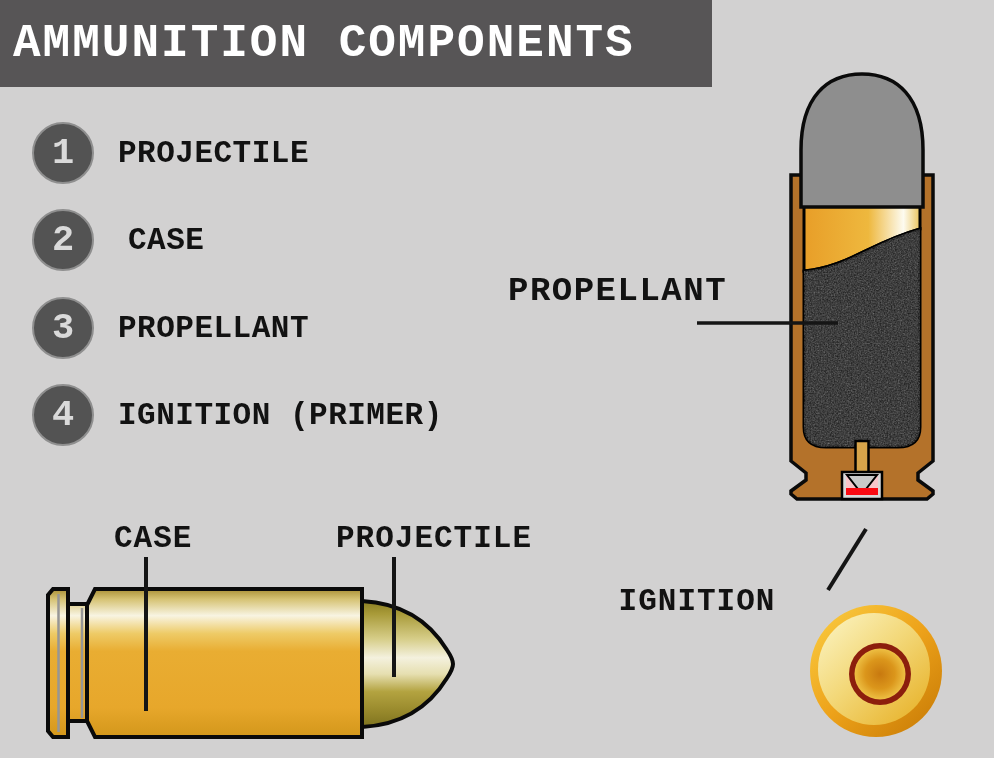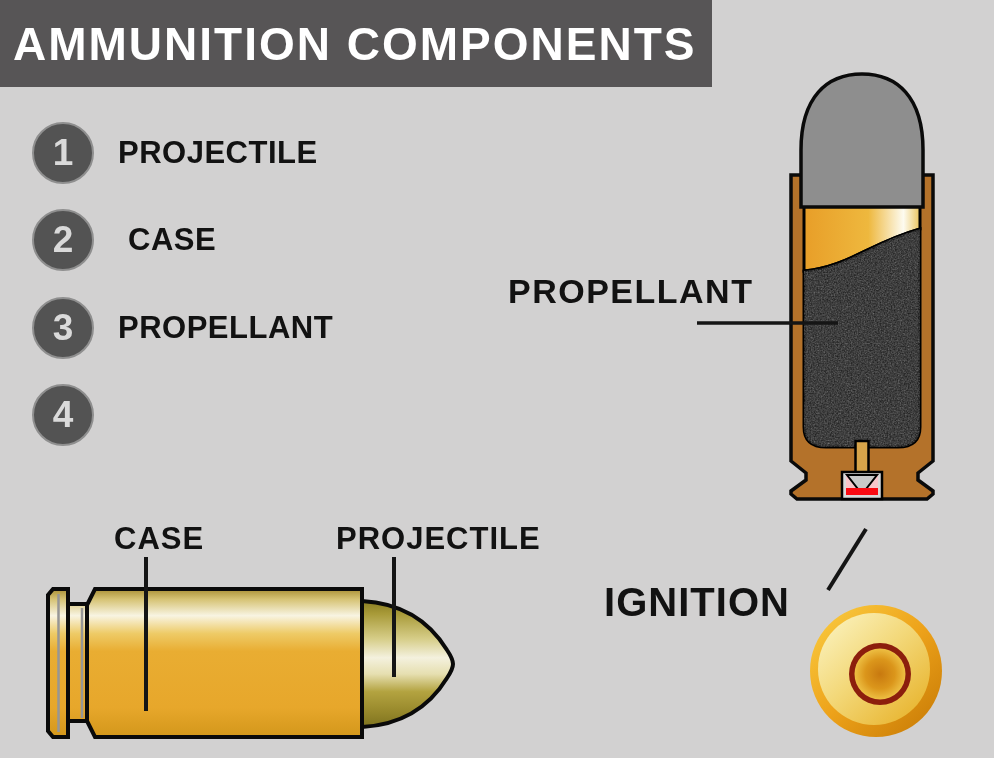--- a/index.html
+++ b/index.html
@@ -1,33 +1,33 @@
 <!DOCTYPE html>
 <html><head>
 <meta charset="utf-8">
 <style>
   html,body{margin:0;padding:0;background:#d2d1d1;}
   .stage{position:relative;width:994px;height:758px;background:#d2d1d1;overflow:hidden;
-         font-family:Liberation Sans, sans-serif;}
+         font-family:Liberation Mono, monospace;}
   .art{position:absolute;left:0;top:0;}
   .titlebar{position:absolute;left:0;top:0;width:712px;height:87px;background:#575556;
             display:flex;align-items:center;box-sizing:border-box;padding-left:13px;}
   .title-text{color:#ffffff;font-size:46px;font-weight:bold;letter-spacing:2px;white-space:nowrap;}
   .legend-row{position:absolute;left:32px;height:62px;display:flex;align-items:center;}
   .row-1{top:122px}.row-2{top:209px}.row-3{top:297px}.row-4{top:384px}
   .badge{width:58px;height:58px;border-radius:50%;background:#535353;border:2px solid #8f8f8f;
          color:#dadada;font-size:37px;font-weight:bold;display:flex;align-items:center;
          justify-content:center;flex:0 0 auto;}
   .legend-label{margin-left:24px;font-size:31px;font-weight:bold;color:#121212;letter-spacing:.5px;white-space:nowrap;}
   .row-2 .legend-label{margin-left:34px;}
   .diagram-label{position:absolute;font-weight:bold;color:#121212;white-space:nowrap;}
   .lbl-propellant{left:508px;top:272px;font-size:34px;letter-spacing:1.5px;}
   .lbl-case{left:114px;top:521px;font-size:31px;letter-spacing:1px;}
   .lbl-projectile{left:336px;top:521px;font-size:31px;letter-spacing:1px;}
-  .lbl-ignition{left:566px;top:581px;width:262px;text-align:center;font-size:40px;line-height:42px;letter-spacing:1px;}
+  .lbl-ignition{left:566px;top:581px;width:262px;text-align:center;font-size:31px;line-height:42px;letter-spacing:1px;}
 </style>
 </head>
 <body>
 
 <div class="stage">
 
   <svg class="art" width="994" height="758" viewBox="0 0 994 758">
     <defs>
       <linearGradient id="goldBandX" gradientUnits="userSpaceOnUse" x1="804" y1="0" x2="921" y2="0">
         <stop offset="0" stop-color="#e89e28"></stop>
@@ -127,20 +127,21 @@
   <div class="legend-row row-2">
     <div class="badge">2</div>
     <div class="legend-label">CASE</div>
   </div>
   <div class="legend-row row-3">
     <div class="badge">3</div>
     <div class="legend-label">PROPELLANT</div>
   </div>
   <div class="legend-row row-4">
     <div class="badge">4</div>
+    <div class="legend-label">IGNITION (PRIMER)</div>
   </div>
 
   <div class="diagram-label lbl-propellant">PROPELLANT</div>
   <div class="diagram-label lbl-case">CASE</div>
   <div class="diagram-label lbl-projectile">PROJECTILE</div>
   <div class="diagram-label lbl-ignition">
     <div>IGNITION</div>
   </div>
 
 </div>

